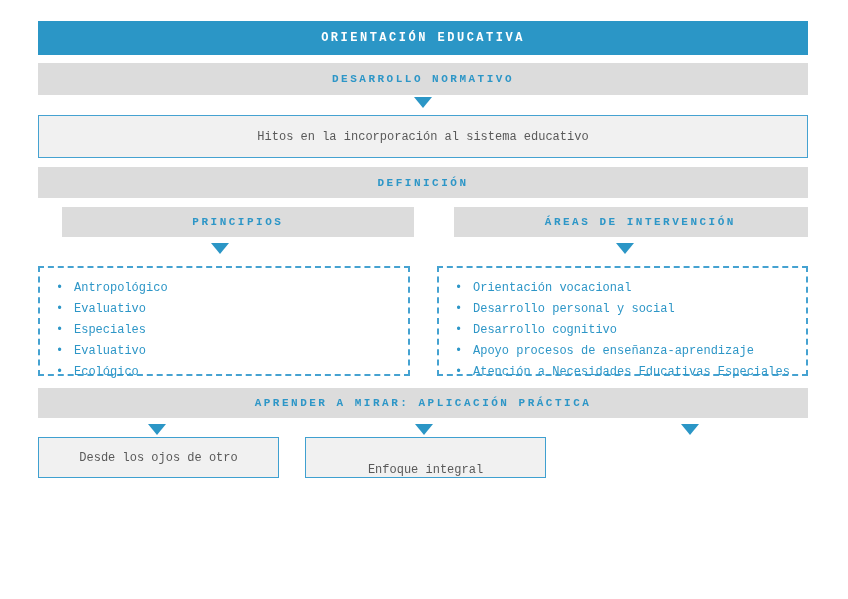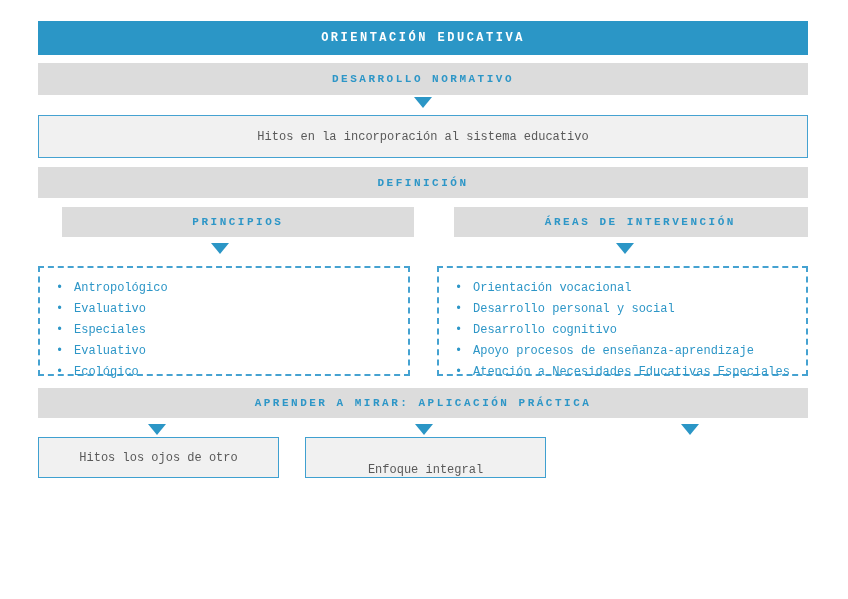--- a/index.html
+++ b/index.html
@@ -184,21 +184,21 @@
     </div>
 
     <div class="tri-row tri-row-3">
       <div class="tri t-1"></div>
       <div class="tri t-2"></div>
       <div class="tri t-3"></div>
     </div>
 
     <div class="bottom-row">
       <div class="bottom-box bb-1">
-        <span>Hitos los ojos de otro</span>
+        <span>Desde los ojos de otro</span>
       </div>
       <div class="bottom-box bb-3">
         <span>Enfoque integral</span>
       </div>
     </div>
 
   </div>
 </div>
 
 </body></html>

